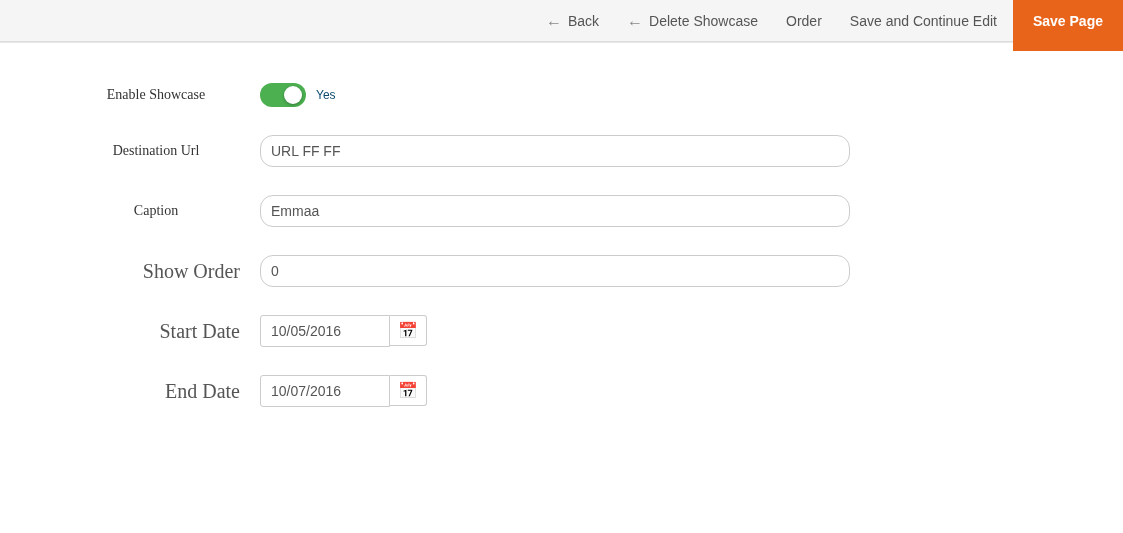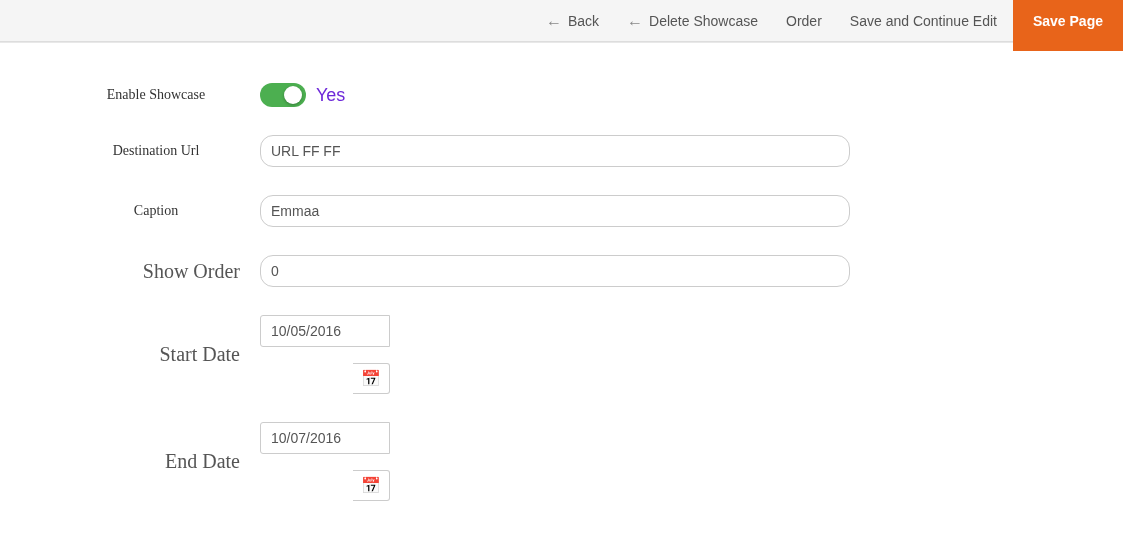--- a/index.html
+++ b/index.html
@@ -108,30 +108,29 @@
       width: 18px;
       height: 18px;
       left: 24px;
       top: 3px;
       background: white;
       border-radius: 50%;
       transition: .2s;
       box-shadow: 0 1px 3px rgba(0,0,0,0.3);
     }
     .toggle-label-text {
-      font-size: 18px;
-      color: #6d28d9;
+      font-size: 12px;
+      color: #0c4a6e;
     }
 
     
     .date-wrapper {
       display: flex;
-      align-items: flex-end;
-      gap: 16px;
-      flex-direction: column;
+      align-items: flex-start;
+      gap: 0;
     }
     .date-input {
       border: 1px solid #ccc;
       border-radius: 3px 0 0 3px;
       padding: 7px 10px;
       font-size: 14px;
       width: 130px;
       outline: none;
       color: #555;
     }

